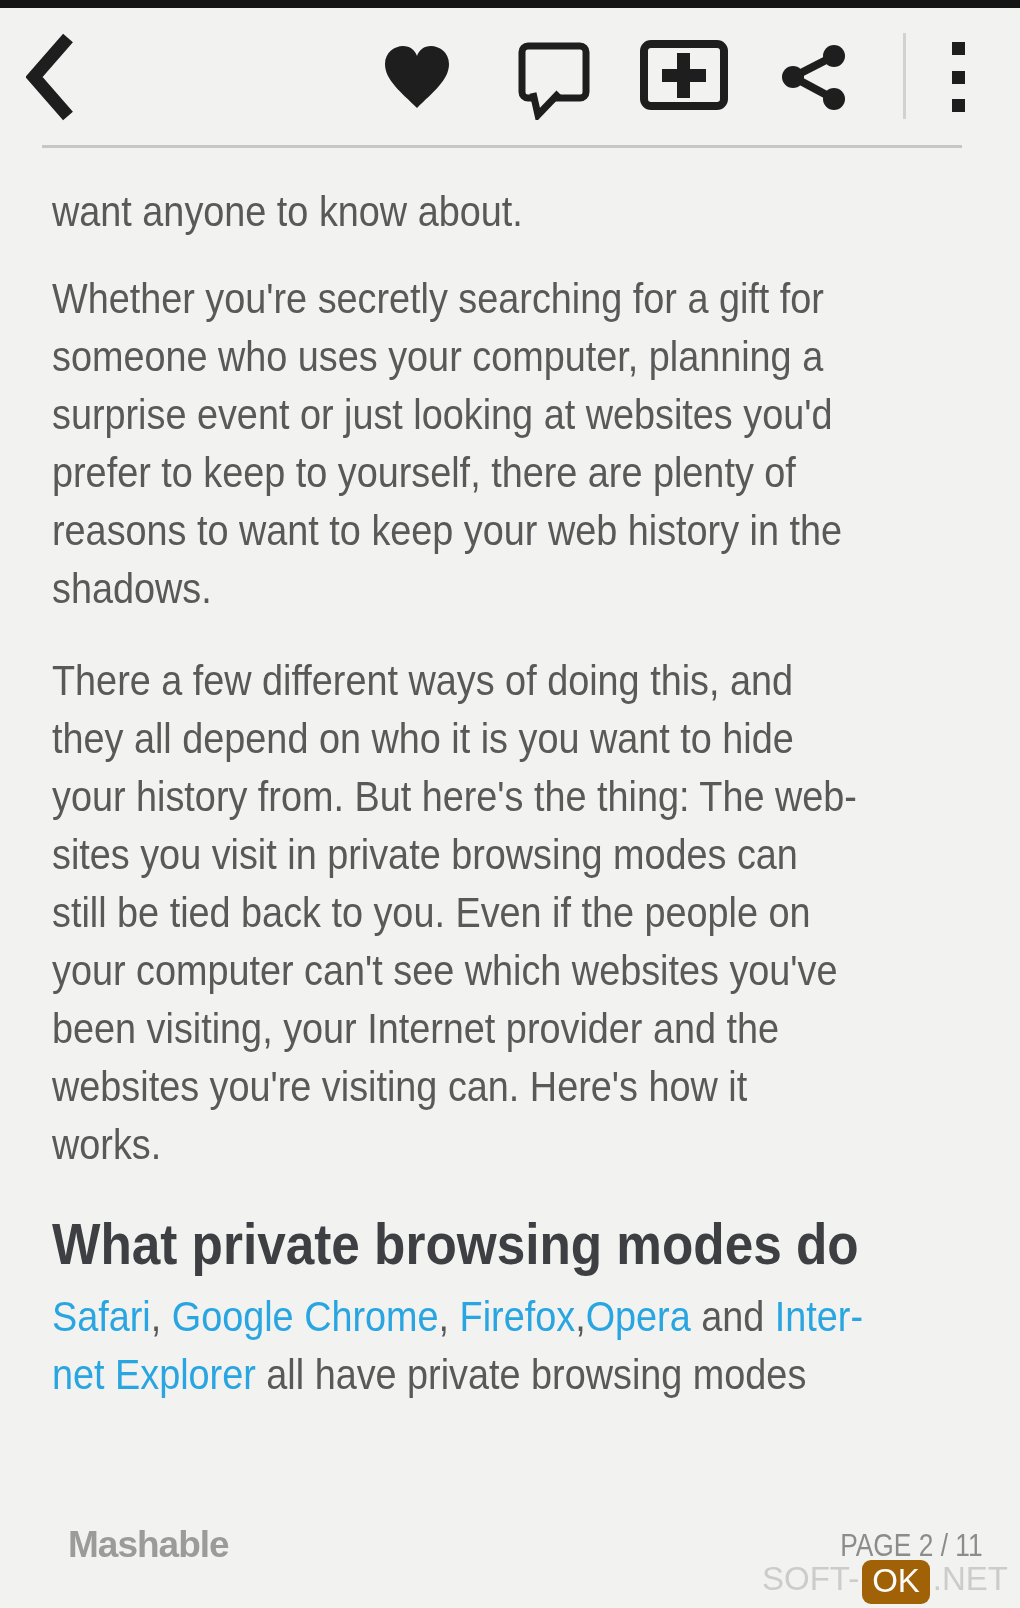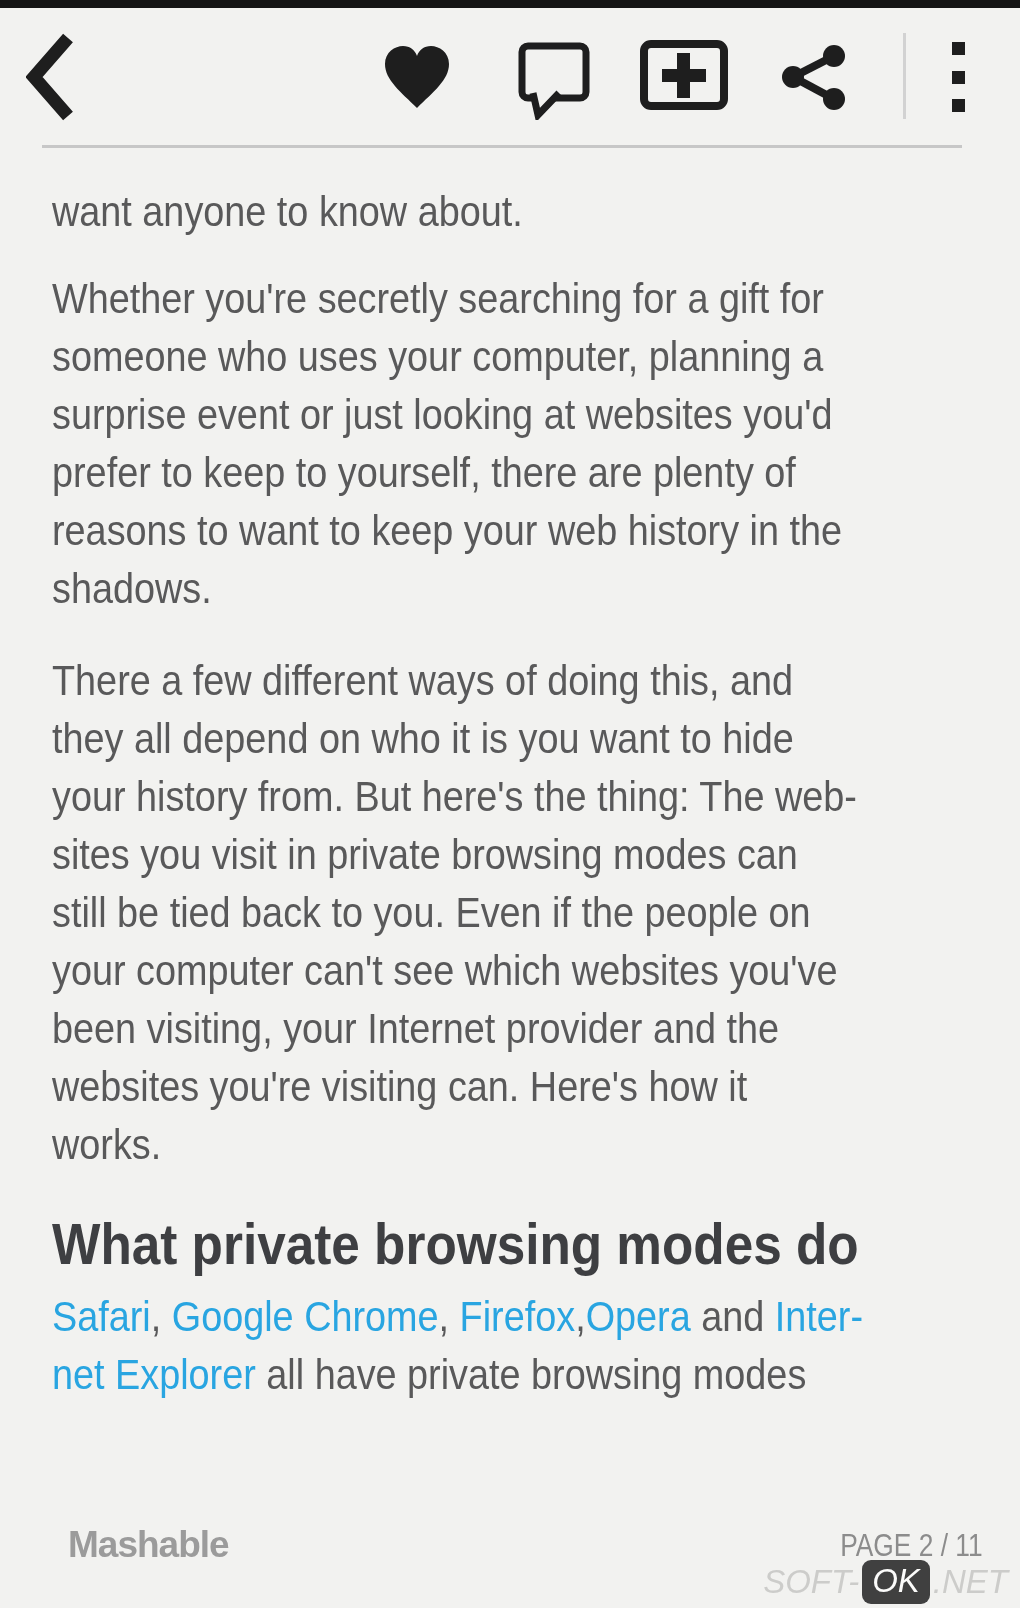--- a/index.html
+++ b/index.html
@@ -23,22 +23,22 @@
   #para-0{top:183px;}
   #para-1{top:270px;}
   #para-2{top:652px;}
   .headline{position:absolute;left:52px;top:1212px;margin:0;font-size:57px;line-height:64px;font-weight:700;color:#3e3f42;transform:scaleX(0.9);transform-origin:0 0;white-space:nowrap;}
   #link-para{top:1288px;}
   .lnk{color:#29a5e1;cursor:pointer;}
 
   
   .brand{position:absolute;left:68px;top:1524px;font-size:37px;font-weight:700;color:#9b9b9b;letter-spacing:-1px;white-space:nowrap;}
   .page-indicator{position:absolute;right:37px;top:1528px;font-size:31px;color:#8c8c8c;transform:scaleX(0.85);transform-origin:100% 50%;white-space:nowrap;}
-  .watermark{position:absolute;right:12px;top:1560px;display:flex;align-items:center;font-size:33px;color:#ccccca;white-space:nowrap;font-style:italic;}
-  .watermark .badge{display:inline-block;background:#404040;color:#fbfbfa;border-radius:9px;padding:2px 10px 4px;margin:0 3px;}
+  .watermark{position:absolute;right:12px;top:1560px;display:flex;align-items:flex-start;font-size:33px;color:#ccccca;white-space:nowrap;}
+  .watermark .badge{display:inline-block;background:#a16207;color:#fbfbfa;border-radius:9px;padding:2px 10px 4px;margin:0 3px;}
 </style>
 </head>
 <body>
 
 <div class="screen">
 
   <div class="status-strip"></div>
 
   <header>
     <button class="icon-btn" style="left:26px;top:32px;width:48px;height:90px;">

